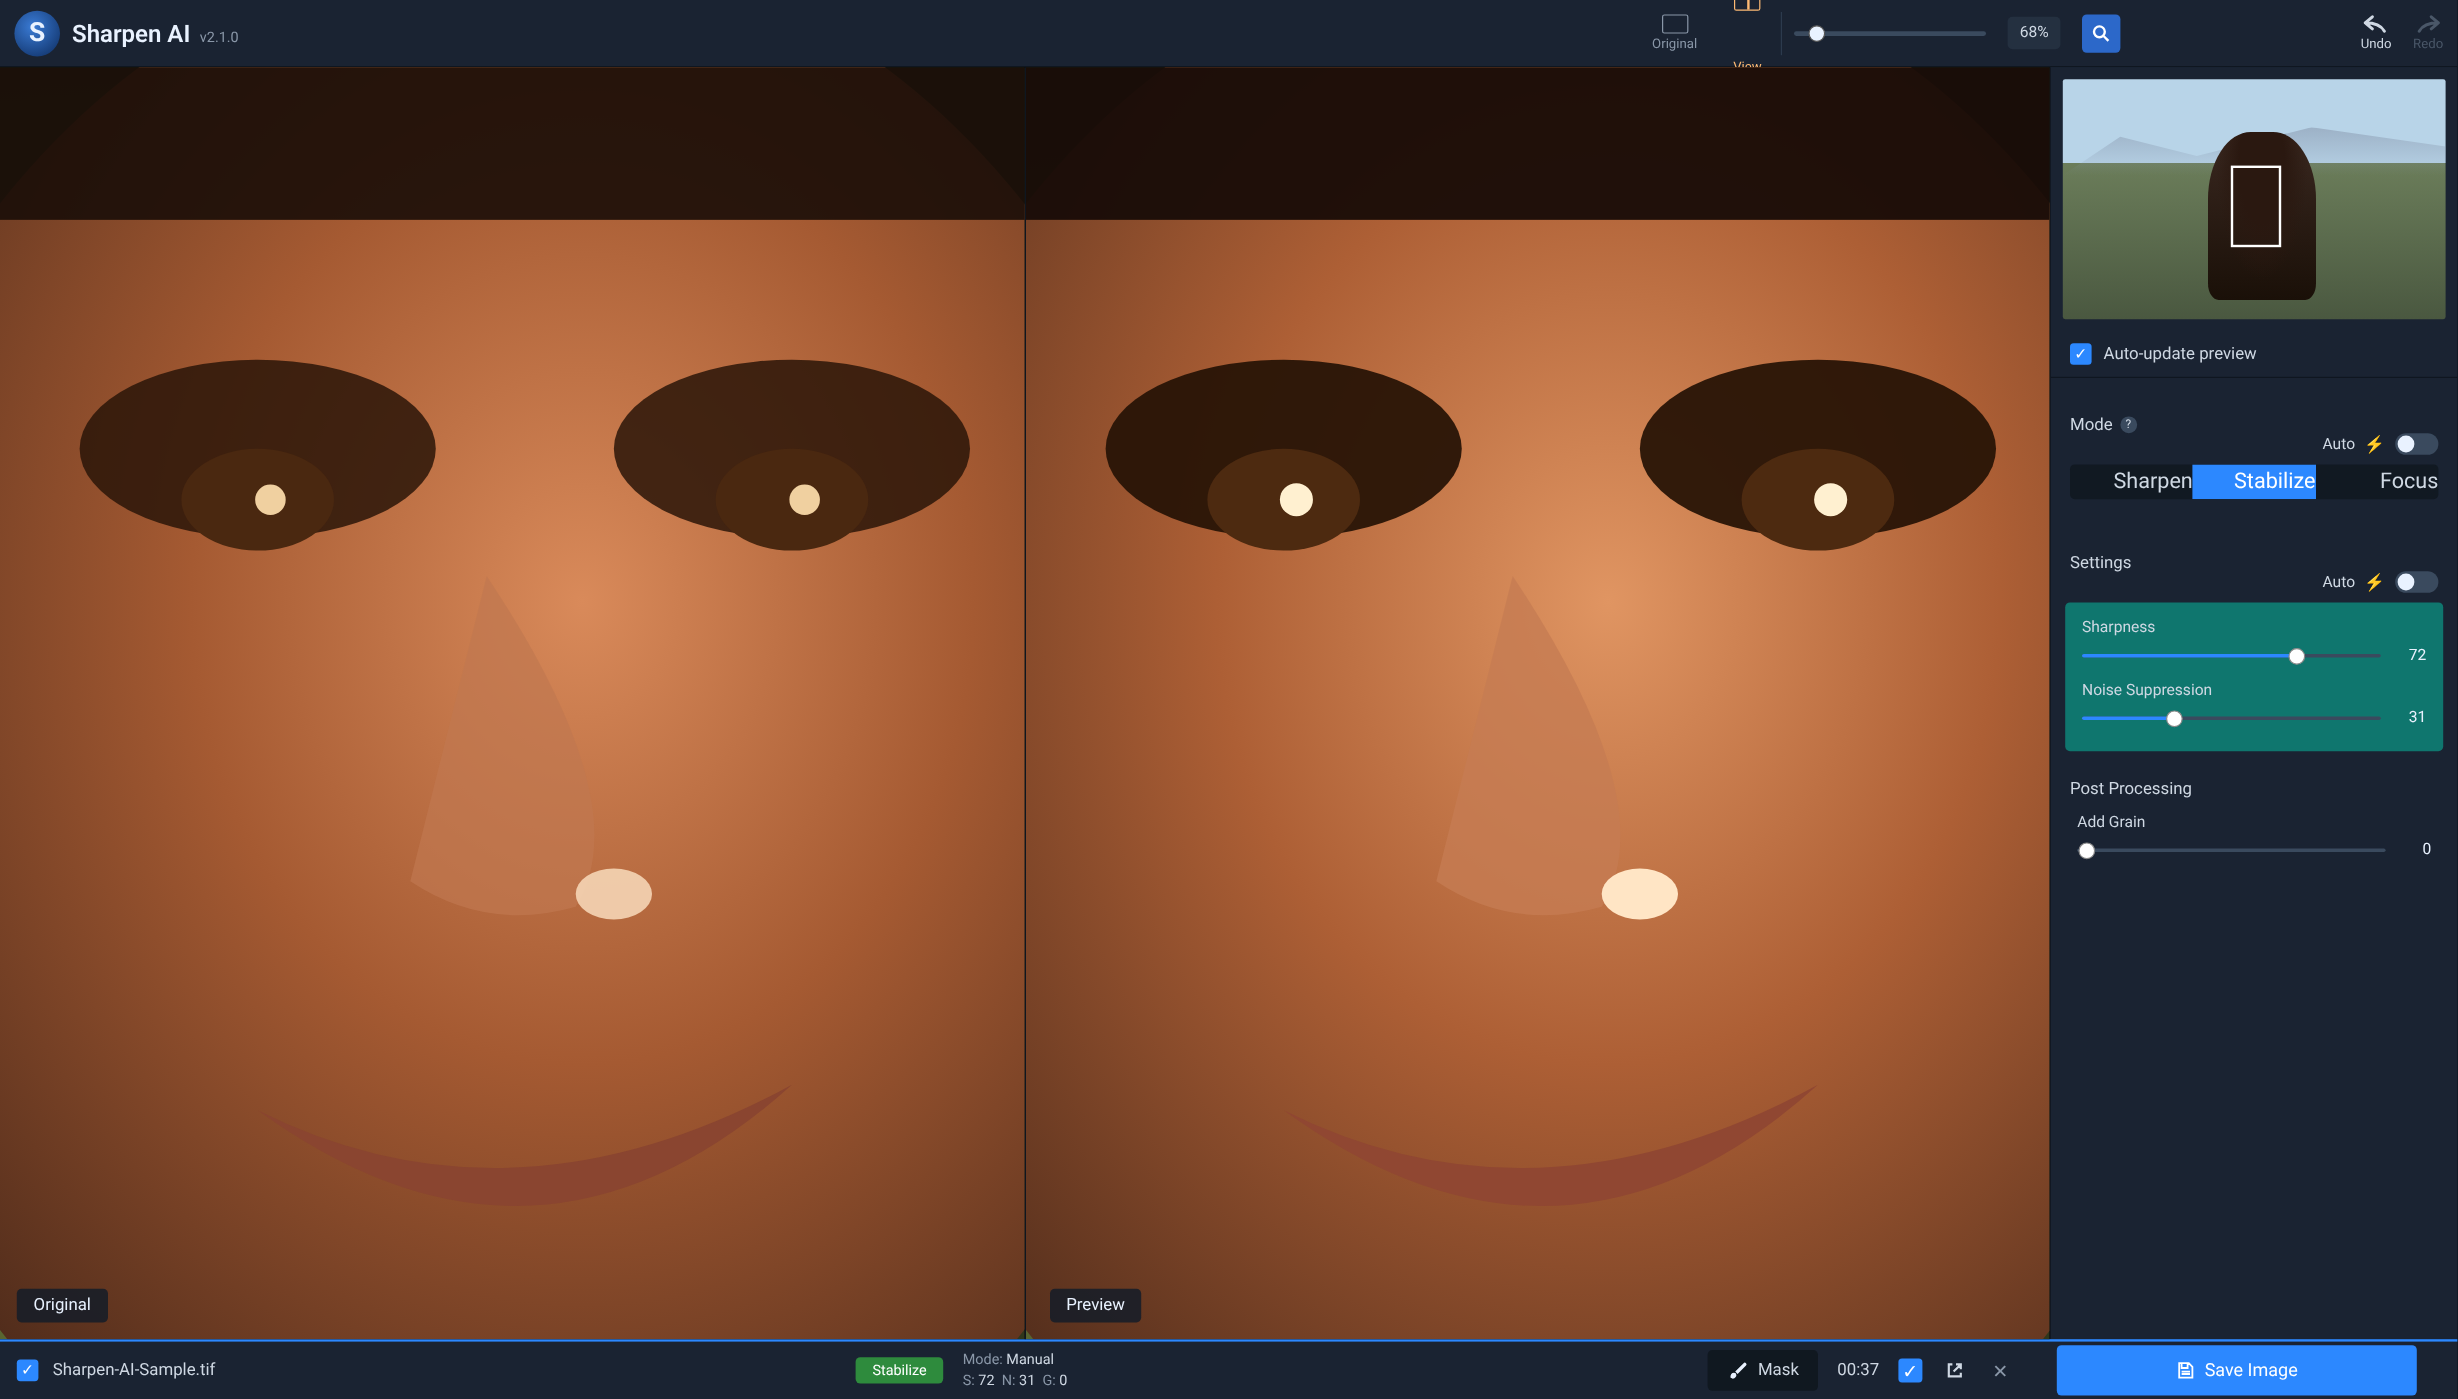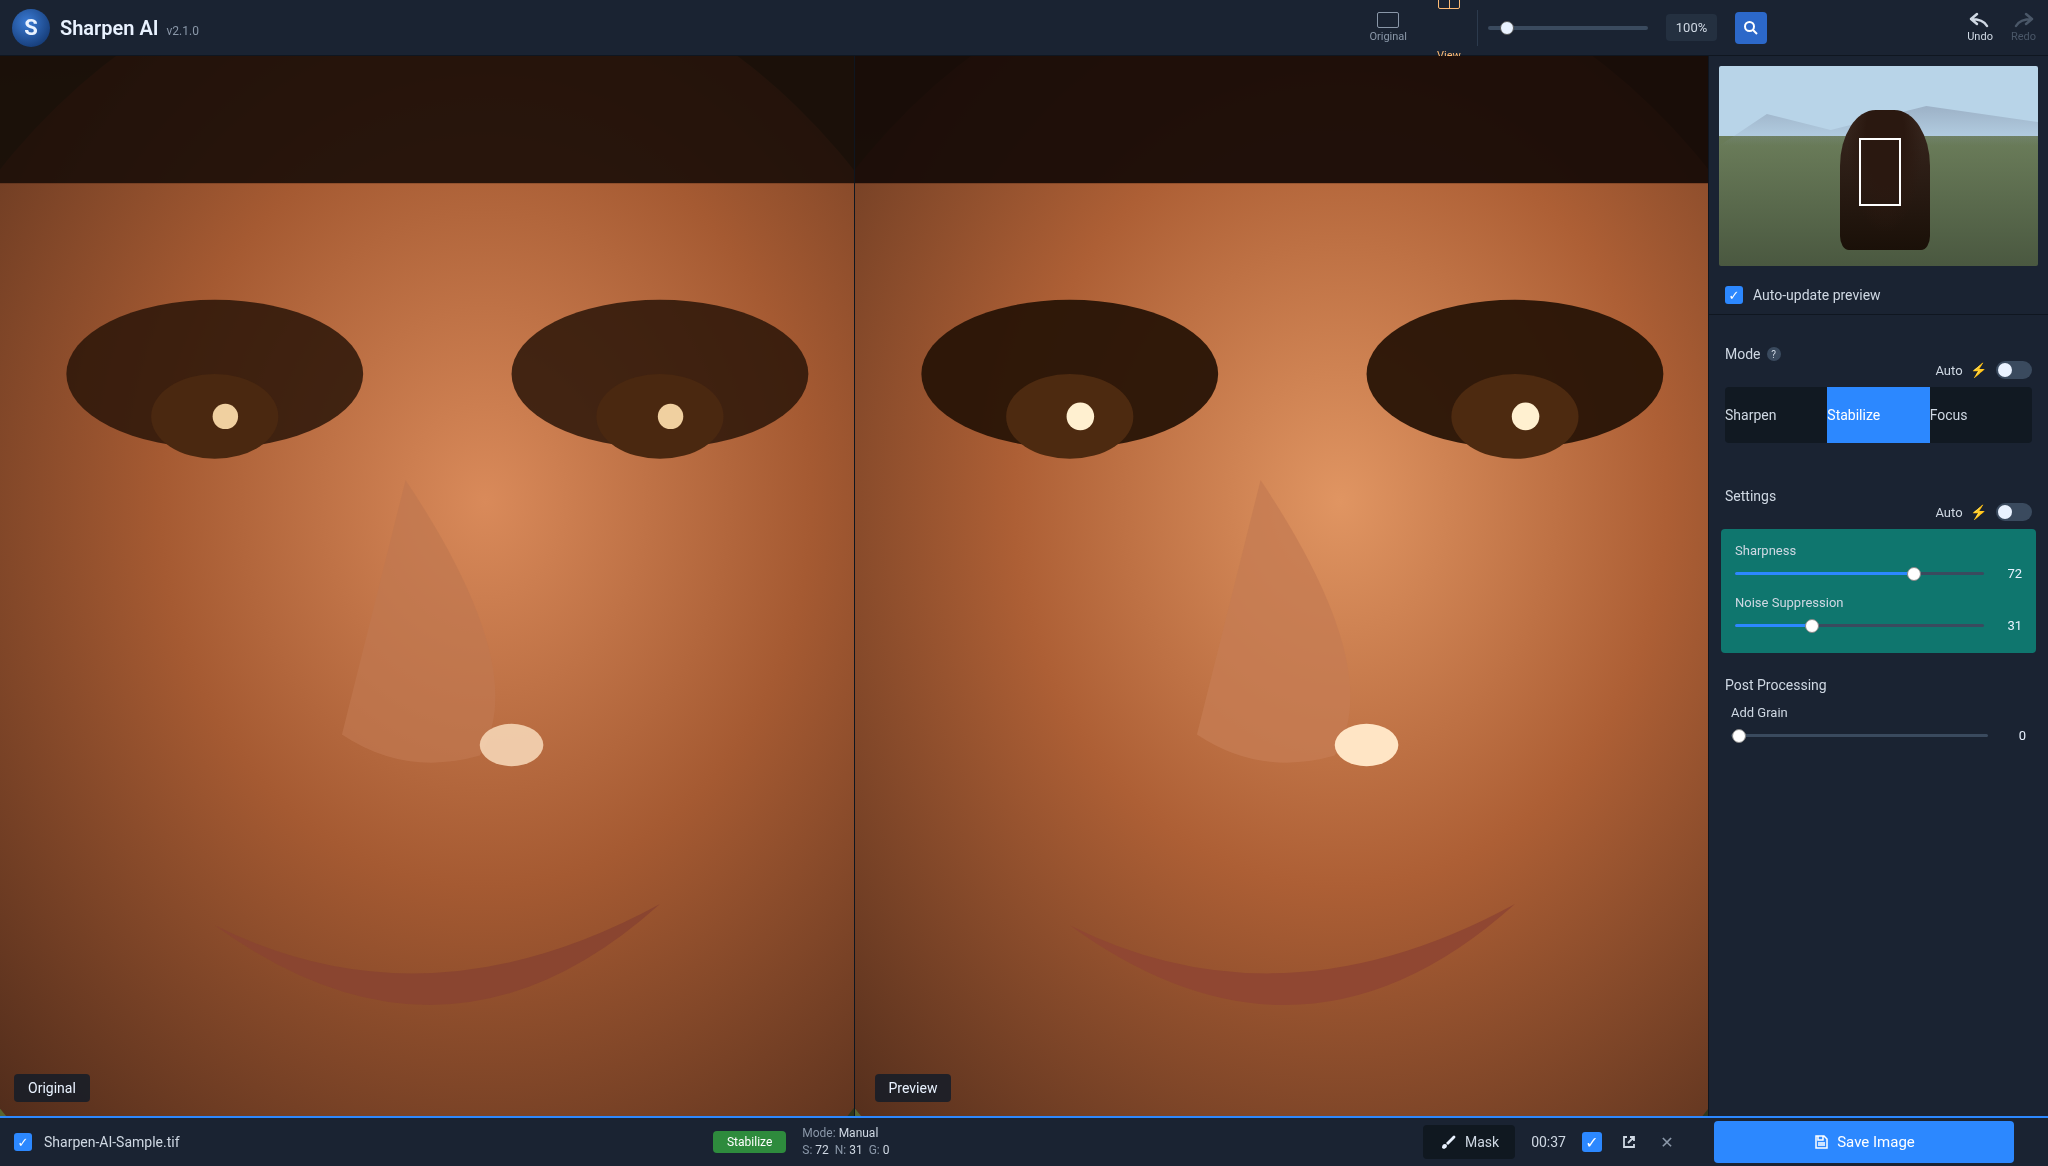--- a/index.html
+++ b/index.html
@@ -41,21 +41,21 @@
 .chk { width:18px; height:18px; background:#2c88ff; border-radius:3px; display:flex; align-items:center; justify-content:center; color:#fff; font-size:13px; cursor:pointer; }
 .row-header { display:flex; align-items:center; justify-content:space-between; padding:14px 16px 8px; }
 .row-header .lbl { font-size:14px; color:#cfd8e3; display:flex; align-items:center; gap:6px; }
 .help-ico { width:14px; height:14px; border-radius:50%; background:#3a4a5e; display:inline-flex; align-items:center; justify-content:center; font-size:10px; color:#cfd8e3; }
 .auto-wrap { display:flex; align-items:center; gap:8px;margin-top:32px; }
 .auto-lbl { font-size:13px; color:#cfd8e3; }
 .bolt { color:#8a97a8; font-size:14px; }
 .toggle { width:36px; height:18px; background:#3a4a5e; border-radius:10px; position:relative; cursor:pointer; }
 .toggle .dot { position:absolute; width:14px; height:14px; background:#e9f2ff; border-radius:50%; top:2px; left:2px; }
 .seg-group { display:flex; margin:0 16px 14px; border-radius:4px; overflow:hidden; background:#111922; }
-.seg { flex:1; text-align:left; padding:20px 0; font-size:14px; cursor:pointer; color:#cfd8e3; }
+.seg { flex:1; text-align:right; padding:4px 0; font-size:18px; cursor:pointer; color:#cfd8e3; }
 .seg.active { background:#2c88ff; color:#fff; }
 .slider-block { background:#0f766e; margin:0 12px 16px; padding:14px 14px 6px; border-radius:4px; }
 .slider-row { margin-bottom:14px; }
 .slider-label { font-size:13px; color:#cfd8e3; margin-bottom:8px; }
 .slider-wrap { display:flex; align-items:center; gap:12px; }
 .slider-track { flex:1; height:3px; background:#3a4a5e; border-radius:2px; position:relative; }
 .slider-fill { position:absolute; left:0; top:0; bottom:0; background:#2c88ff; border-radius:2px; }
 .slider-knob { position:absolute; top:50%; transform:translate(-50%,-50%); width:14px; height:14px; border-radius:50%; background:#fff; border:1px solid #888; }
 .slider-val { width:26px; text-align:right; font-size:13px; color:#e9f2ff; }
 .section-title { font-size:14px; color:#cfd8e3; padding:8px 16px 12px; }
@@ -97,21 +97,21 @@
     <div class="view-btn active">
       <div class="ico split"></div>
       <div class="lbl">View</div>
     </div>
   </div>
   <div class="divider-v"></div>
   <div class="top-group">
     <div class="zoom-slider">
       <div class="knob" style="left:12%"></div>
     </div>
-    <div class="zoom-pct">100%</div>
+    <div class="zoom-pct">68%</div>
     <div class="zoom-fit">
       <svg width="16" height="16" viewBox="0 0 16 16">
           <circle cx="6.5" cy="6.5" r="4.5" fill="none" stroke="#fff" stroke-width="2"></circle>
           <line x1="10" y1="10" x2="14" y2="14" stroke="#fff" stroke-width="2"></line>
         </svg>
     </div>
   </div>
   <div class="undo-redo">
     <div class="ur-btn" style="color:#cfd8e3">
       <svg width="22" height="16" viewBox="0 0 22 16">

